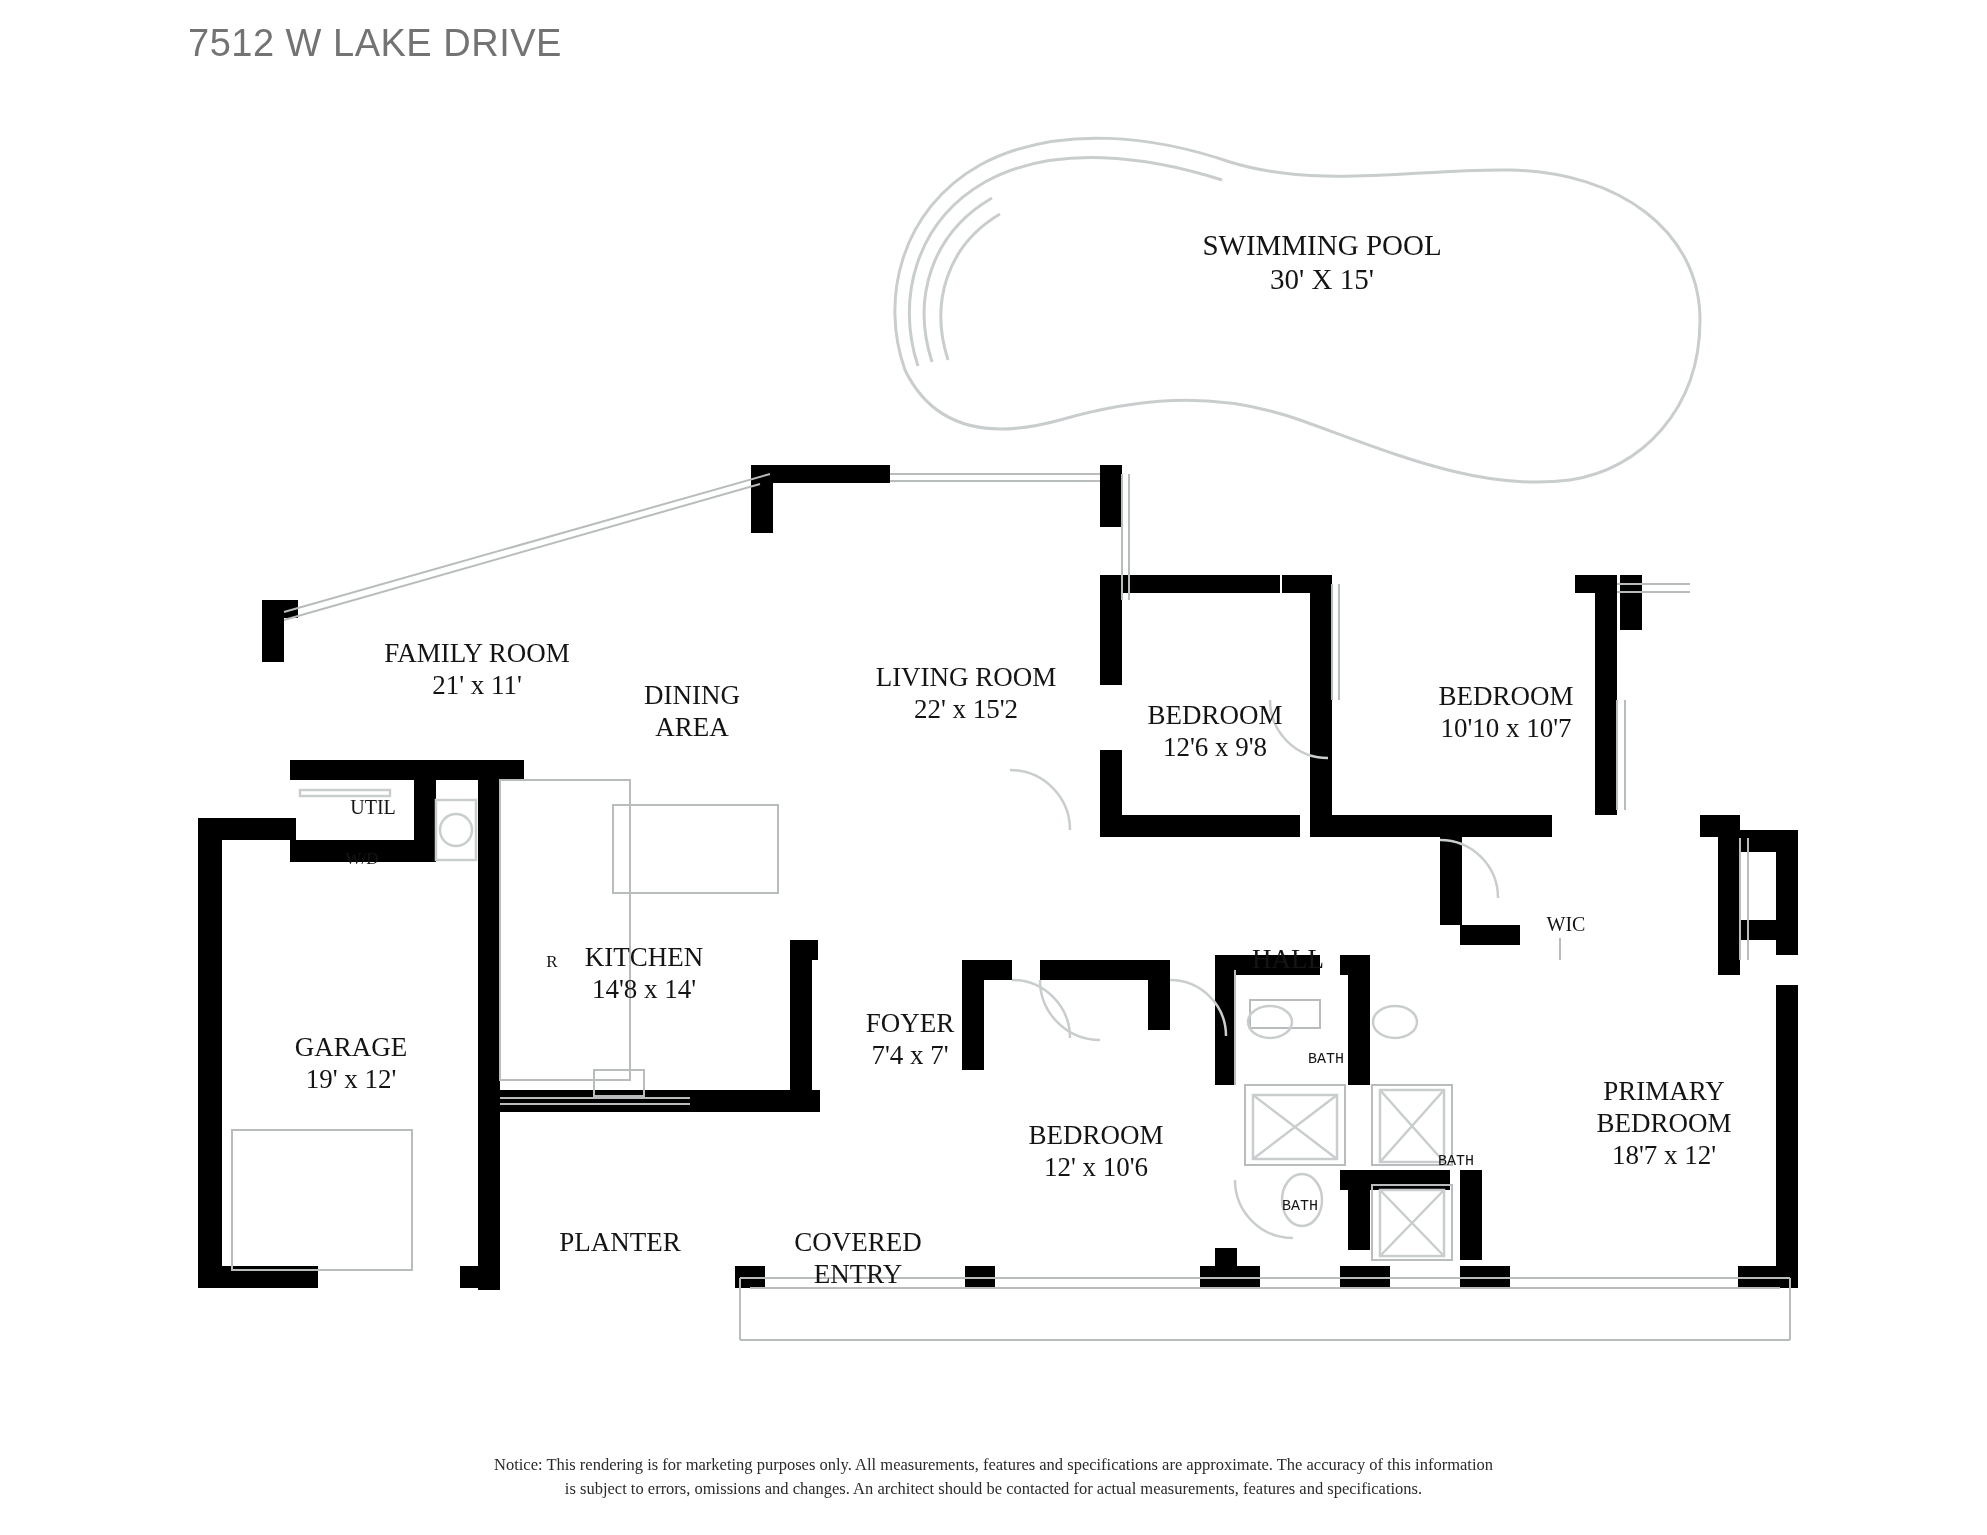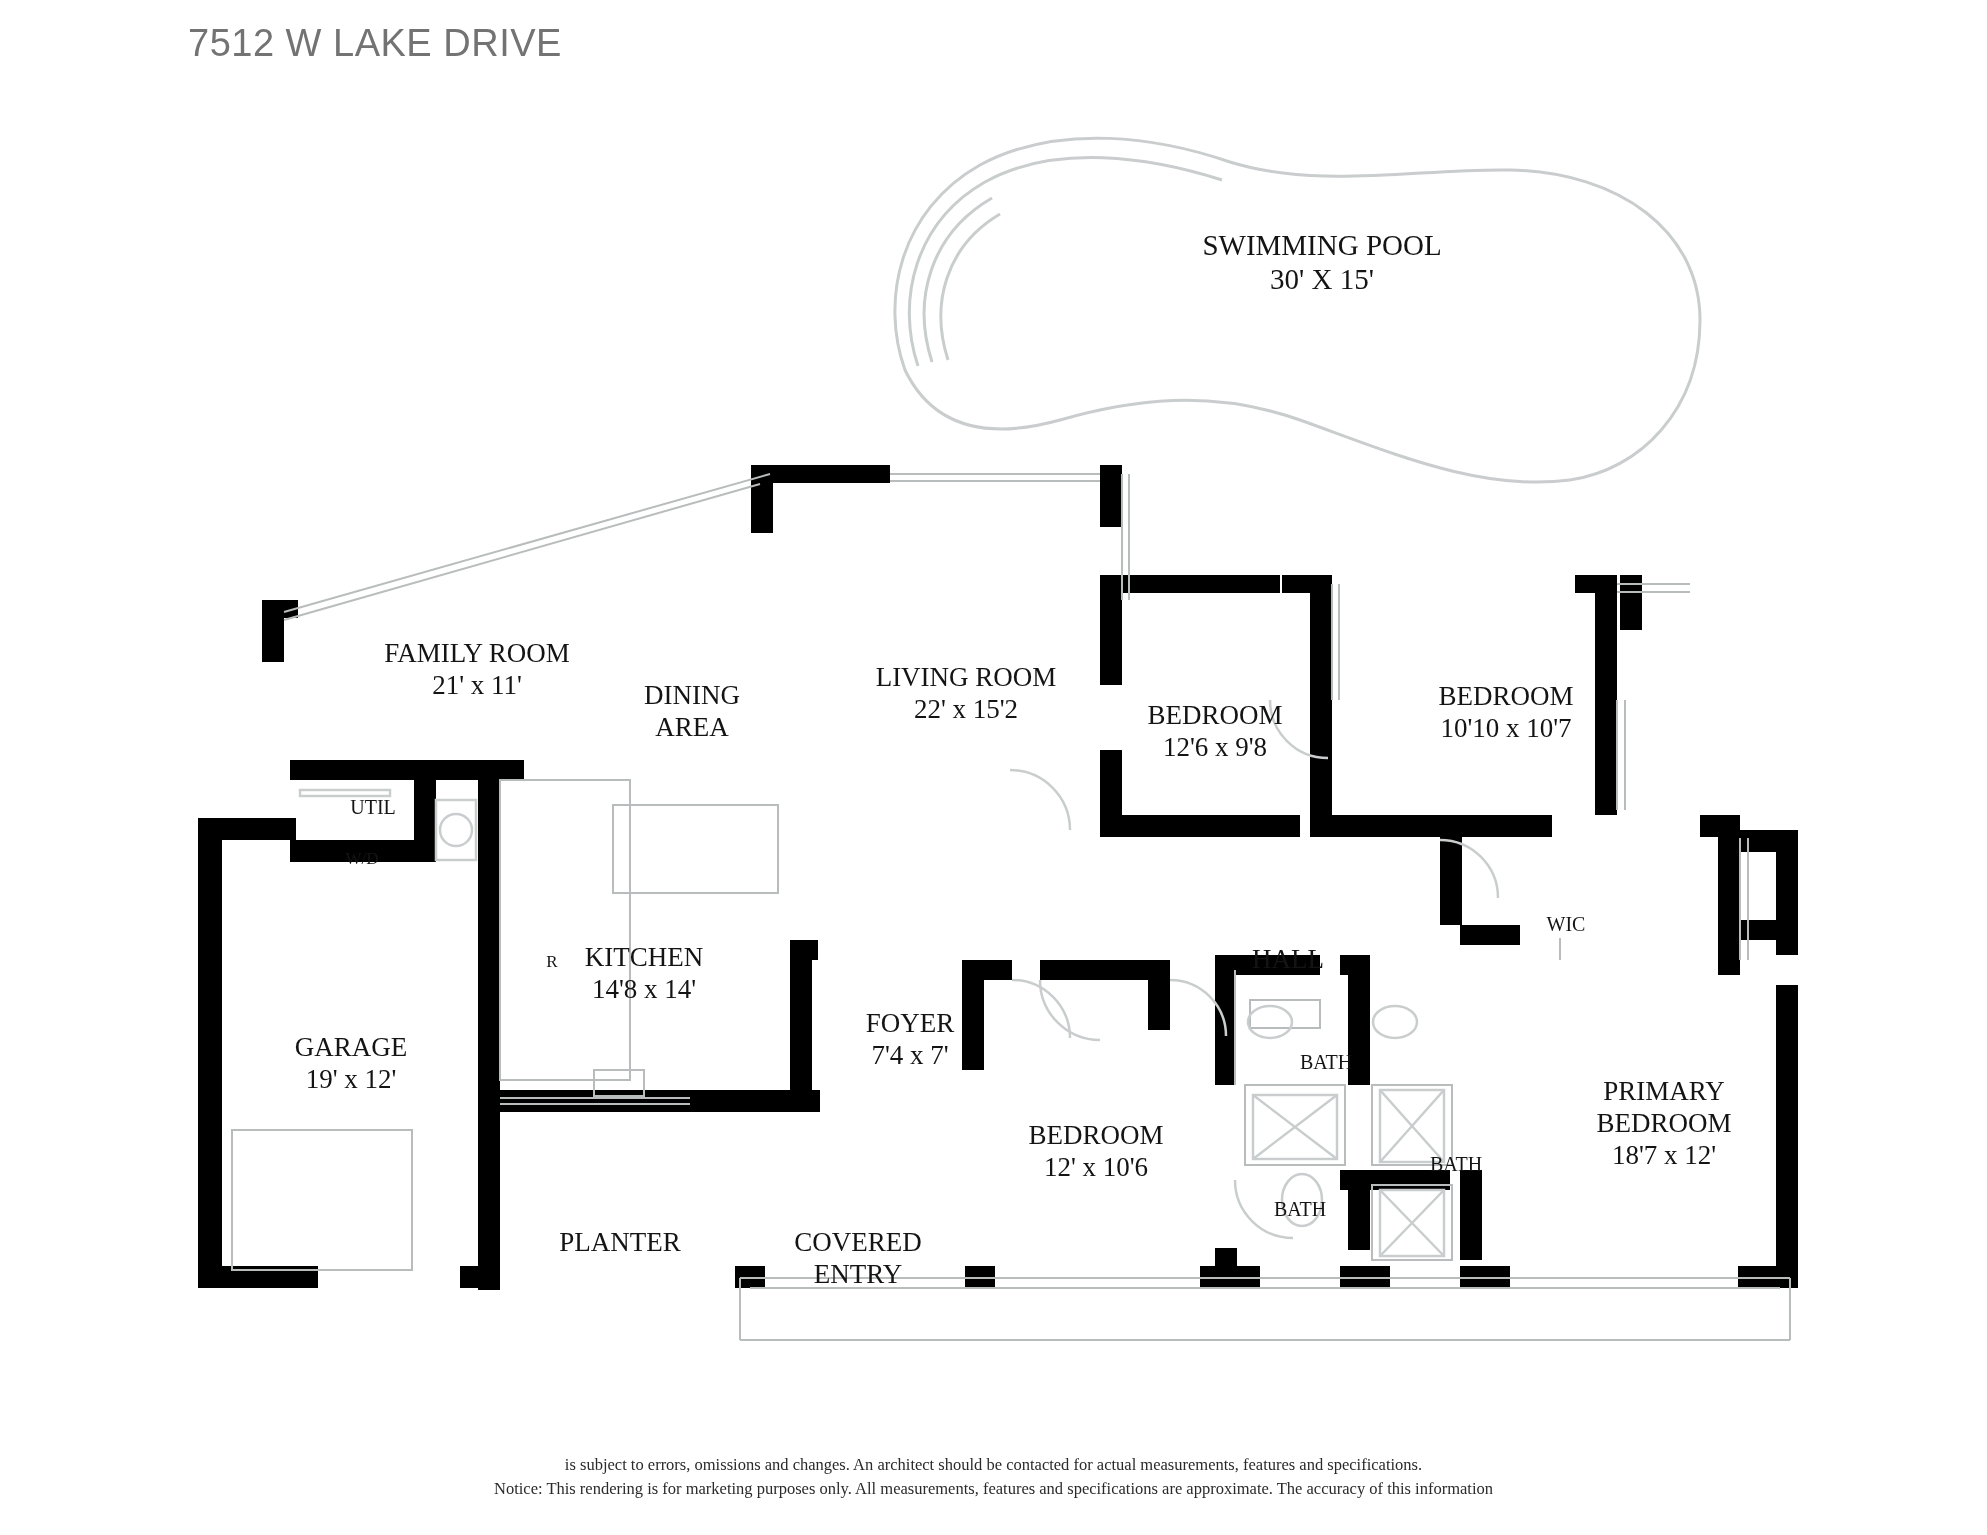--- a/index.html
+++ b/index.html
@@ -38,21 +38,21 @@
     color: #141414;
     line-height: 1.18;
     white-space: nowrap;
     transform: translateX(-50%);
   }
   .room-label .name { display: block; }
   .room-label .dim { display: block; }
   .sz-lg { font-size: 29px; }
   .sz-md { font-size: 27px; }
   .sz-sm { font-size: 20px; }
-  .sz-xs { font-size: 20px; }
+  .sz-xs { font-size: 15px; font-family: Liberation Mono, monospace; }
   .sz-xxs { font-size: 17px; margin-left: 44px; }
   .notice {
     position: absolute;
     left: 0;
     top: 1453px;
     width: 1987px;
     text-align: center;
     font-family: "Liberation Serif", serif;
     font-size: 16.5px;
     color: #2a2a2a;
@@ -281,15 +281,15 @@
 <div class="room-label sz-md" style="left:620px; top:1227px;">
   <span class="name">PLANTER</span>
 </div>
 
 <div class="room-label sz-md" style="left:858px; top:1227px;">
   <span class="name">COVERED</span>
   <span class="dim">ENTRY</span>
 </div>
 
 <div class="notice">
+  <div>Notice: This rendering is for marketing purposes only. All measurements, features and specifications are approximate. The accuracy of this information</div>
   <div>is subject to errors, omissions and changes. An architect should be contacted for actual measurements, features and specifications.</div>
-  <div>Notice: This rendering is for marketing purposes only. All measurements, features and specifications are approximate. The accuracy of this information</div>
 </div>
 
 </body></html>

